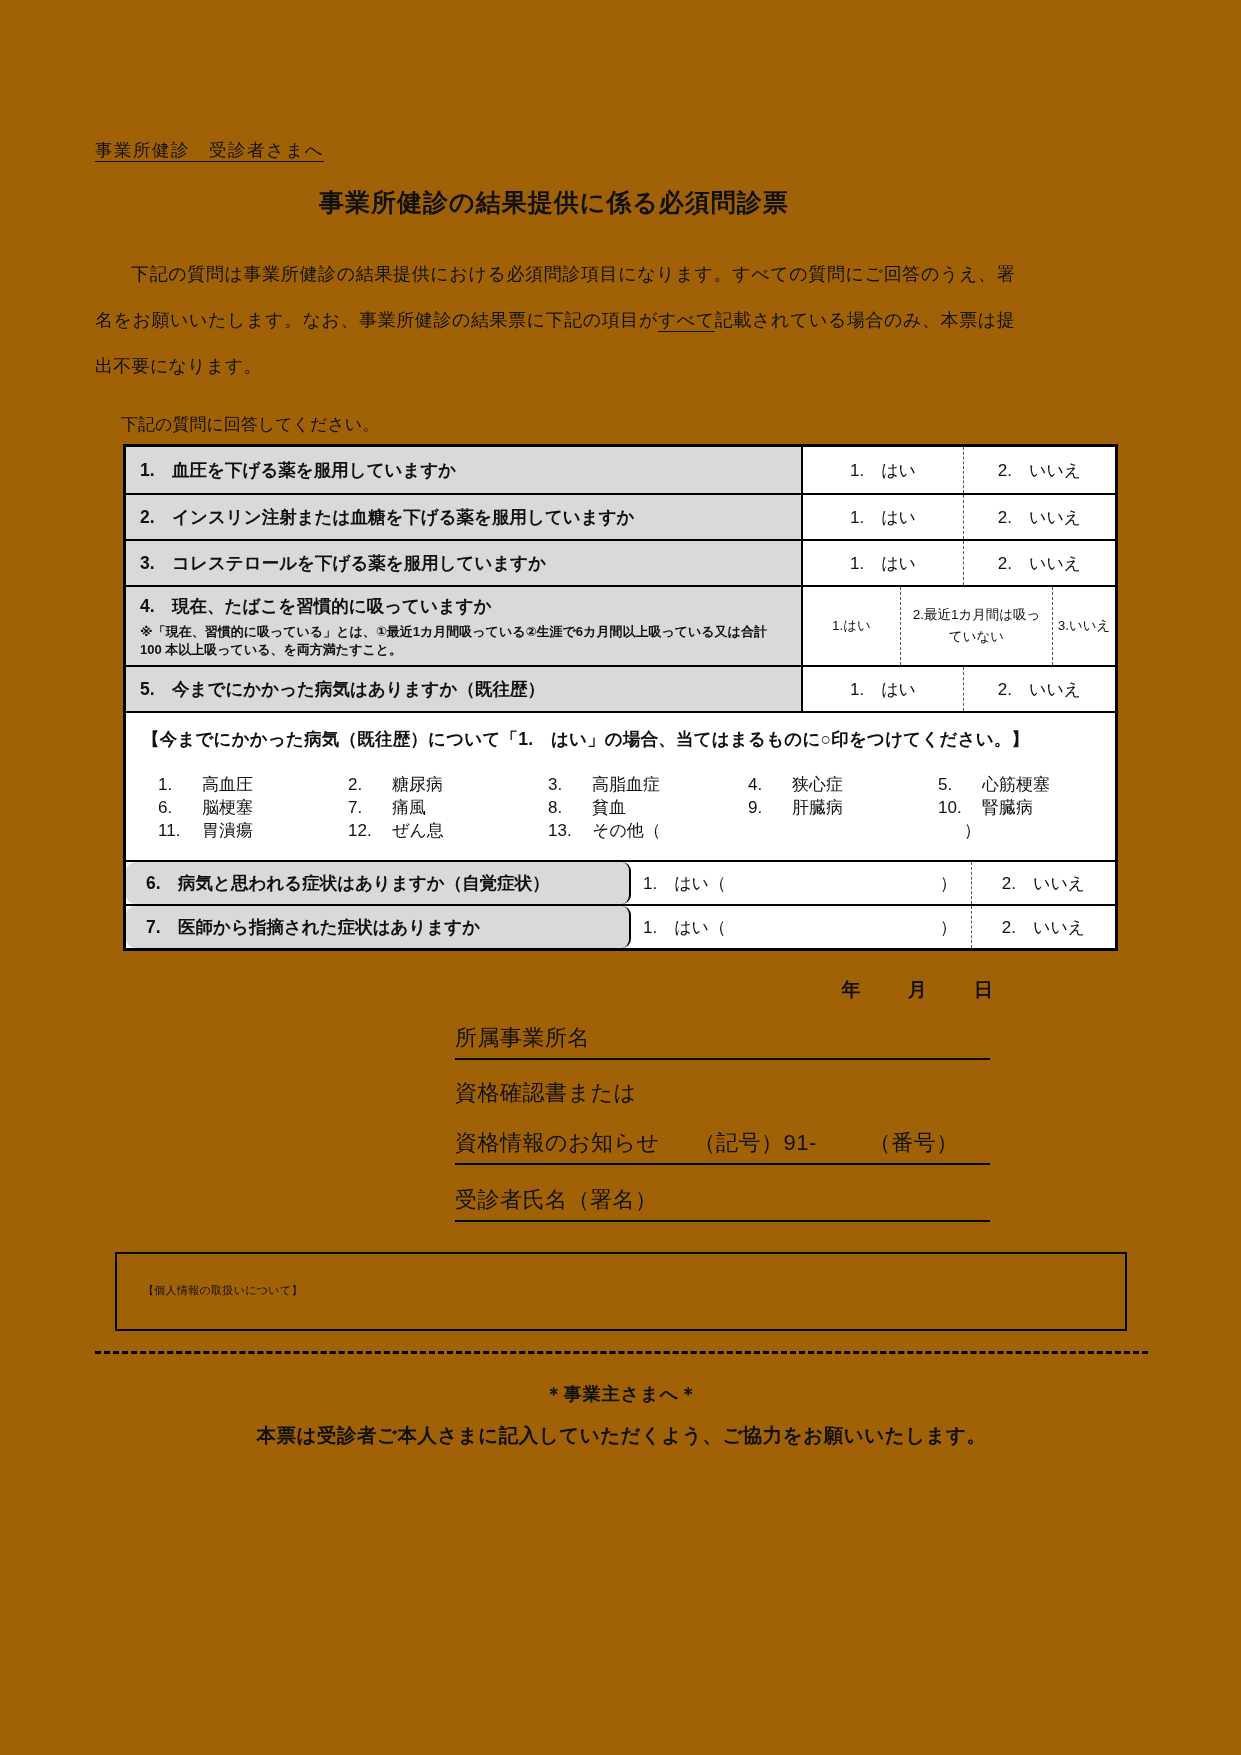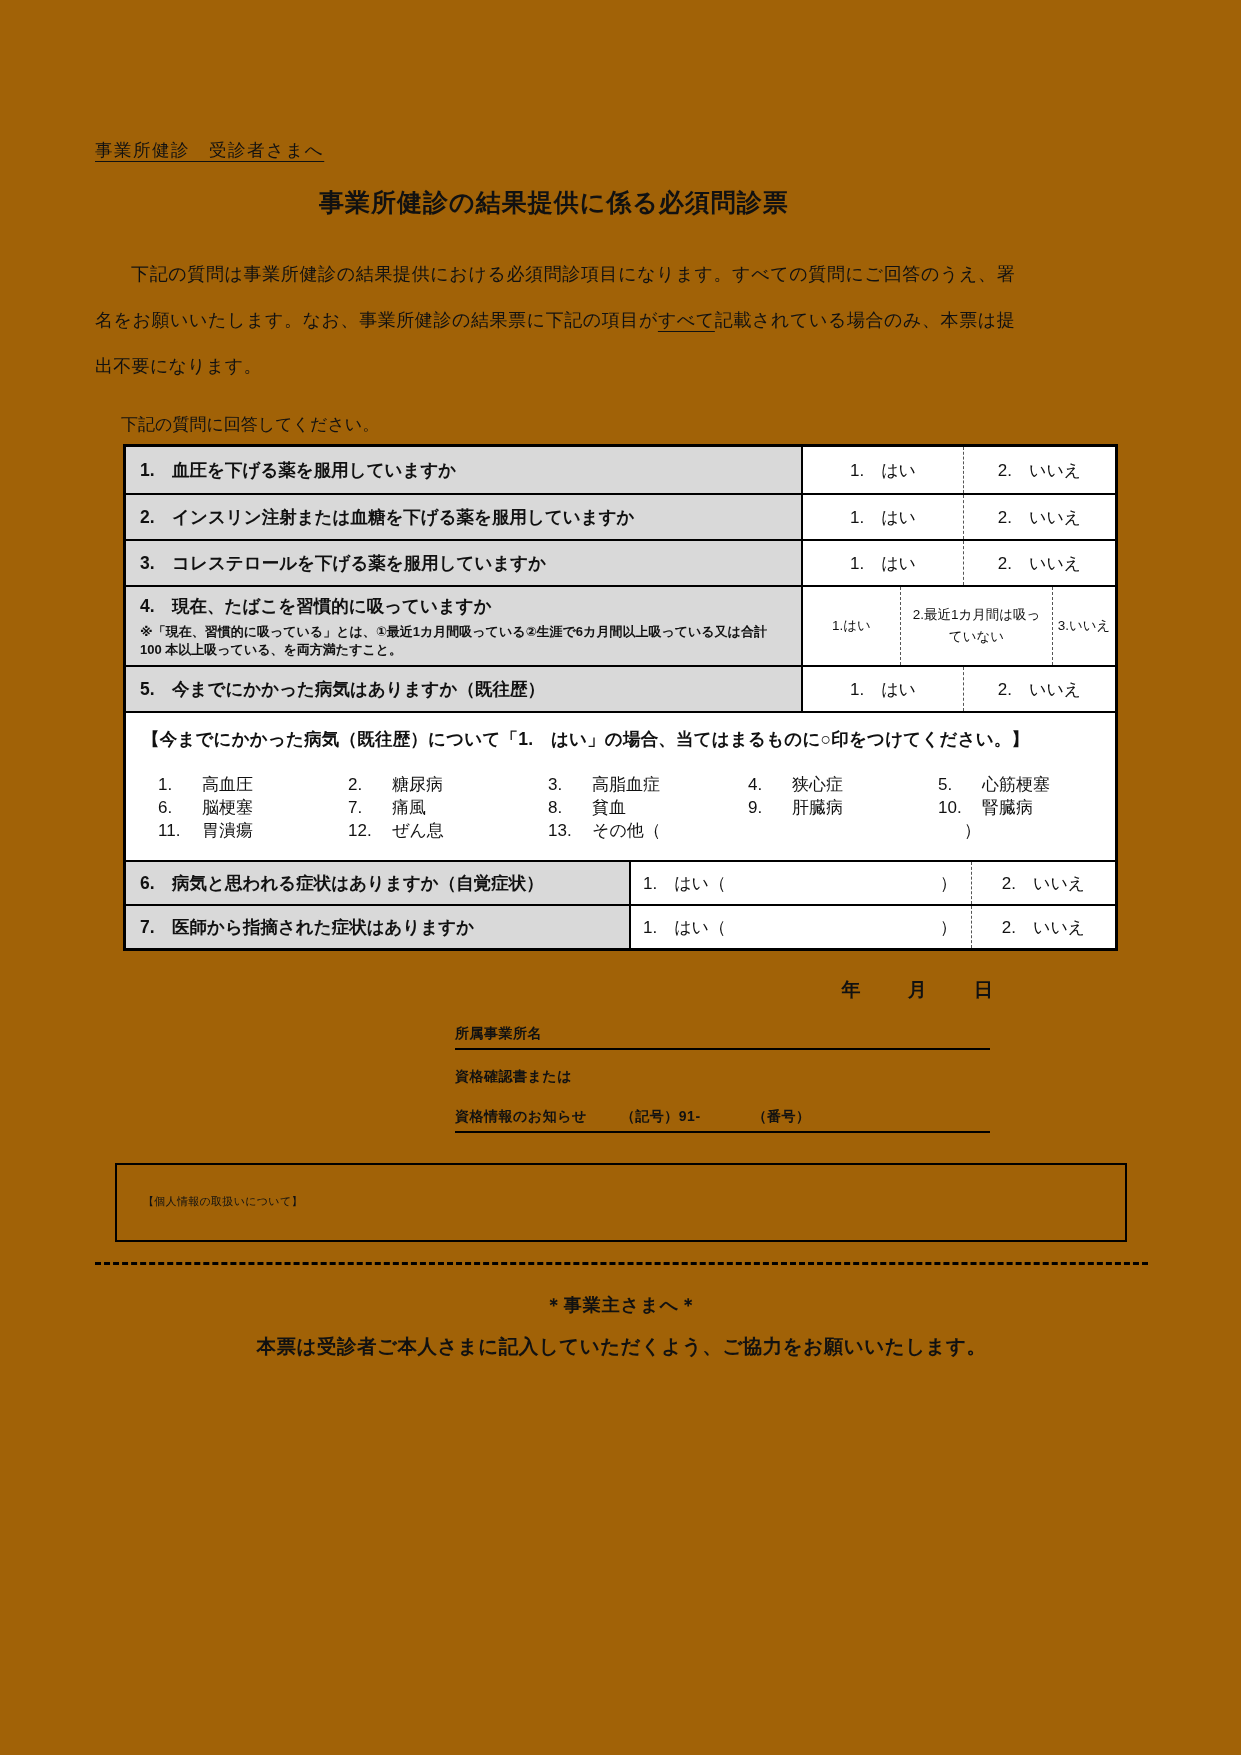--- a/index.html
+++ b/index.html
@@ -41,35 +41,35 @@
   .row-disease { display:block; padding:14px 20px 18px 16px; }
   .d-head { font-weight:700; font-size:17.5px; letter-spacing:.2px; }
   .d-grid { margin:22px 0 0 16px; display:grid;
             grid-template-columns:190px 200px 200px 190px 1fr;
             font-size:17px; }
   .d-num { display:inline-block; min-width:44px; }
   .d-close { grid-column:5; padding-left:26px; }
 
   .row-sym { height:44px; }
   .qcell-sym { width:505px; background:#d9d9d9; border-right:2px solid #000;
-               display:flex; align-items:center; padding-left:14px;
-               font-weight:700; font-size:17.5px; }
+               display:flex; align-items:center; padding-left:20px;
+               font-weight:700; font-size:17.5px;border-radius:9px; }
   .a-sym-yes { width:340px; display:flex; align-items:center;
                justify-content:space-between; padding:0 14px 0 12px; font-size:17px; }
   .a-sym-yes .blank { flex:1; height:24px; }
   .a-sym-no { width:144px; border-left:1.5px dashed #555; }
 
   
   .date-line { width:870px; margin:26px 0 0 28px; text-align:right;
                font-weight:700; font-size:19px; }
   .date-line .gap { display:inline-block; width:42px; }
   .sig-block { width:535px; margin-left:360px; }
   .sig-row { display:flex; align-items:flex-end; margin-top:20px;
              padding-bottom:5px; border-bottom:2px solid #000;
-             font-weight:700; font-size:14px; letter-spacing:.5px; }
+             font-weight:400; font-size:22px; letter-spacing:.5px; }
   .sig-row.noline { border-bottom:none; padding-bottom:0; margin-top:18px; }
   .sig-row .fill { flex:1; height:20px; }
   .sig-row .mid-gap { display:inline-block; width:34px; }
   .sig-row .num-gap { display:inline-block; width:52px; }
 
   
   .privacy { width:1012px; margin:30px 0 0 20px; border:2px solid #000;
              padding:16px 26px 18px;
              font-family:"Liberation Serif","DejaVu Serif",serif;
              font-size:11px; line-height:41px; letter-spacing:.3px; }
@@ -187,20 +187,24 @@
       <span>資格確認書または</span>
     </div>
     <div class="sig-row">
       <span>資格情報のお知らせ</span>
       <span class="mid-gap"></span>
       <span>（記号）91-</span>
       <span class="num-gap"></span>
       <span>（番号）</span>
       <span class="fill"></span>
     </div>
+    <div class="sig-row">
+      <span>受診者氏名（署名）</span>
+      <span class="fill"></span>
+    </div>
   </div>
 
   <div class="privacy">
     <div class="privacy-title">【個人情報の取扱いについて】</div>
   </div>
 
   <div class="divider"></div>
 
   <div class="footer">
     <div class="footer-heading">＊事業主さまへ＊</div>

